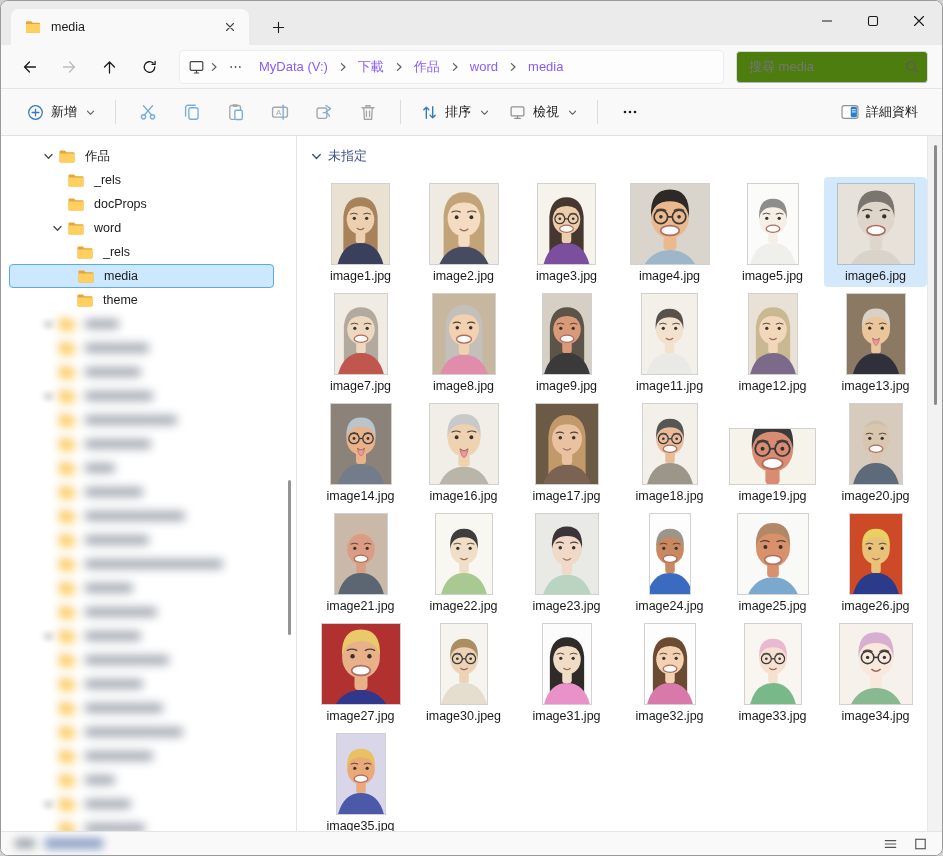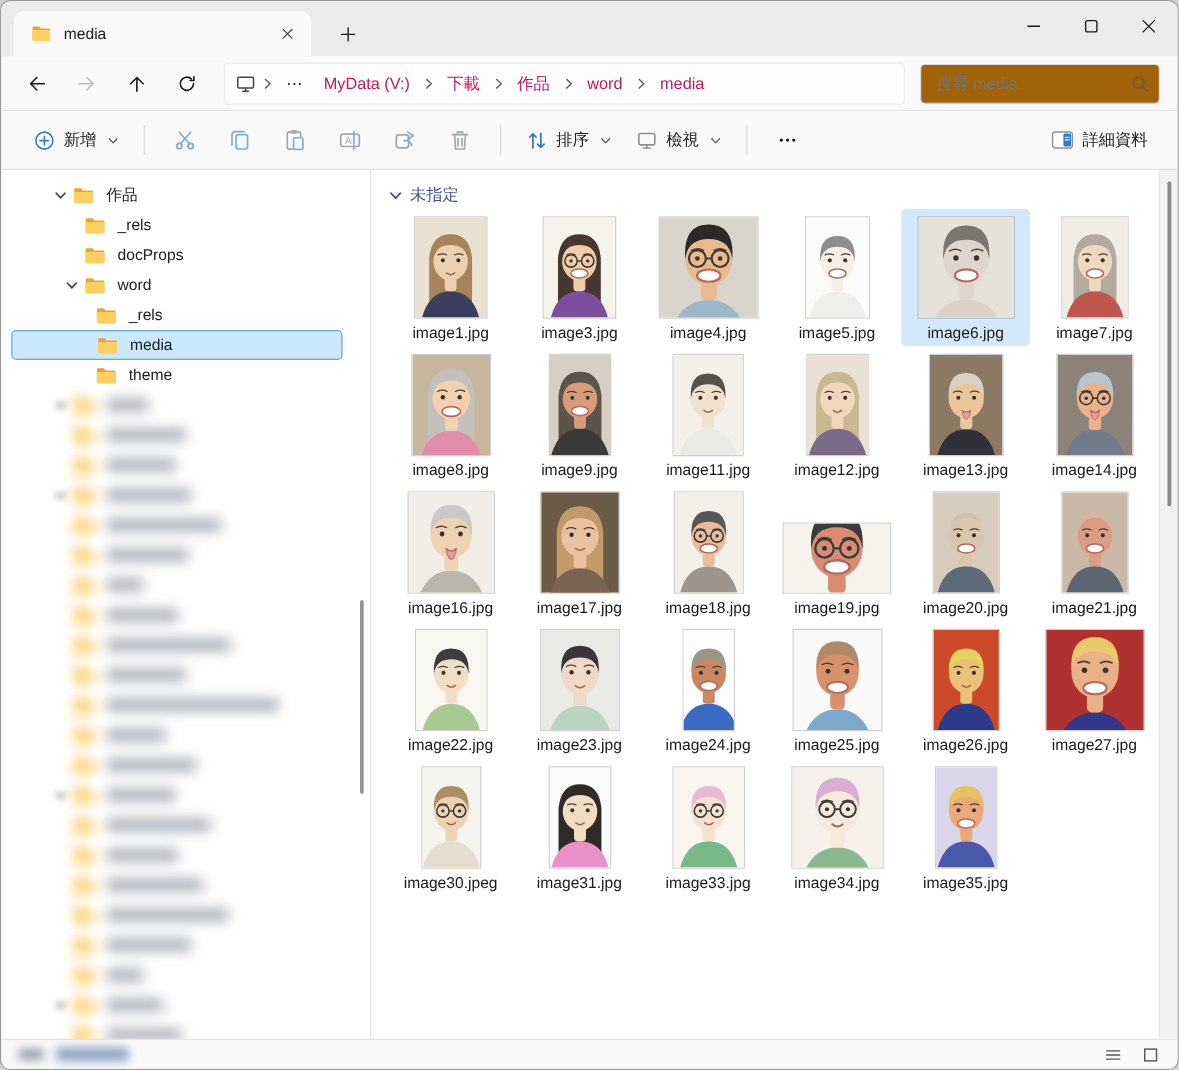--- a/index.html
+++ b/index.html
@@ -17,24 +17,24 @@
   .newtab{ width:34px; height:30px; margin:0 0 3px 12px; border-radius:4px; display:flex; align-items:center; justify-content:center;}
   .wincontrols{ position:absolute; top:0; right:0; height:40px; display:flex; }
   .wc-btn{ width:46px; height:40px; display:flex; align-items:center; justify-content:center; }
 
   
   .navbar{ height:44px; background:#f9f9f9; display:flex; align-items:center; padding:0 14px 0 10px;
     border-bottom:1px solid #e5e5e5; flex:0 0 auto;}
   .nav-btn{ width:36px; height:34px; display:flex; align-items:center; justify-content:center; border-radius:4px; margin-right:4px;}
   .breadcrumb{ flex:1; height:34px; background:#fdfdfd; border:1px solid #ececec; border-radius:4px;
     margin:0 12px 0 8px; display:flex; align-items:center; padding:0 6px; overflow:hidden;}
-  .crumb{ font-size:13px; color:#be185d; padding:4px 8px; border-radius:4px; white-space:nowrap;}
+  .crumb{ font-size:13px; color:#8b5cf6; padding:4px 8px; border-radius:4px; white-space:nowrap;}
   .crumb-sep{ display:flex; align-items:center; padding:0 2px;}
   .crumb-overflow{ font-size:13px; color:#1b1b1b; padding:4px 8px; letter-spacing:1px;}
-  .searchbox{ width:192px; height:32px; background:#a16207; border:1px solid #d9d9d9; border-bottom-color:#b5b5b5;
+  .searchbox{ width:192px; height:32px; background:#4d7c0f; border:1px solid #d9d9d9; border-bottom-color:#b5b5b5;
     border-radius:4px; display:flex; align-items:center; padding:0 8px 0 12px;}
   .searchbox input{ border:none; outline:none; flex:1; font-size:13px; color:#1b1b1b; background:transparent;
     font-family:"Liberation Sans",sans-serif; min-width:0;}
   .searchbox input::placeholder{ color:#767676; }
 
   
   .toolbar{ height:47px; background:#f9f9f9; display:flex; align-items:center; padding:0 14px 0 16px;
     border-bottom:1px solid #e1e1e1; flex:0 0 auto;}
   .tb-btn{ height:36px; display:flex; align-items:center; gap:7px; padding:0 10px; border-radius:4px; font-size:13px; color:#1b1b1b;}
   .tb-icon-btn{ width:44px; height:36px; display:flex; align-items:center; justify-content:center; border-radius:4px;}
@@ -47,21 +47,21 @@
   .sidebar{ width:296px; border-right:1px solid #e5e5e5; padding-top:8px; position:relative; overflow:hidden; flex:0 0 auto;}
   .trow{ height:24px; display:flex; align-items:center; margin:0 22px 0 8px; border-radius:4px; }
   .trow.selected{ background:#cce8ff; border:1px solid #61a8dc; }
   .chev-slot{ width:20px; display:flex; align-items:center; justify-content:center; flex:0 0 auto;}
   .t-label{ font-size:12.5px; color:#202020; margin-left:9px; white-space:nowrap;}
   .blurwrap{ filter:blur(5px); display:flex; align-items:center; }
   .blob{ height:10px; border-radius:3px; background:#a8adb5; margin-left:9px;}
   .side-scroll-thumb{ position:absolute; right:5px; top:344px; width:3px; height:155px; background:#949494; border-radius:2px;}
 
   .content{ flex:1; position:relative; overflow:hidden; padding-left:6px;}
-  .group-hdr{ display:flex; align-items:center; gap:6px; margin:11px 0 2px 8px; }
+  .group-hdr{ display:flex; align-items:center; gap:6px; margin:11px 0 12px 8px; }
   .group-hdr span{ font-size:13px; color:#42538b; }
   .grid{ display:grid; grid-template-columns:repeat(6,103px); grid-auto-rows:110px; margin-left:6px;}
   .tile{ display:flex; flex-direction:column; align-items:center; justify-content:flex-end; border-radius:4px; padding-bottom:4px;}
   .tile.selected{ background:#d3e9fb; }
   .thumb-box{ height:82px; display:flex; align-items:flex-end; justify-content:center;}
   .thumb{ box-shadow:0 0 0 1px rgba(0,0,0,0.18); background:#fff; display:block;}
   .fname{ font-size:12.5px; color:#191919; margin-top:5px; line-height:14px; white-space:nowrap;}
   .vscroll{ position:absolute; top:0; right:0; bottom:0; width:15px; background:#f2f2f2; border-left:1px solid #e8e8e8;}
   .vscroll-thumb{ position:absolute; top:9px; left:6px; width:3px; height:260px; background:#8a8a8a; border-radius:2px;}
 
@@ -611,20 +611,37 @@
                 <path d="M19.5 31.5q3.5-2 7.2 0M33.3 31.5q3.5-2 7.2 0" stroke="#4a4038" stroke-width="1" fill="none" stroke-linecap="round"></path>
                 <circle cx="23.5" cy="36" r="1.7" fill="#38322e"></circle>
                 <circle cx="36.5" cy="36" r="1.7" fill="#38322e"></circle>
                 <path d="M26.5 46.5Q30 49.5 33.5 46.5" stroke="#9c6a58" stroke-width="1.2" fill="none" stroke-linecap="round"></path>
               </svg>
             </div>
             <div class="fname">image1.jpg</div>
           </div>
           <div class="tile">
             <div class="thumb-box">
+              <svg class="thumb" width="68" height="80" viewBox="0 0 60 84" preserveAspectRatio="xMidYMid slice">
+                <rect width="60" height="84" fill="#f0ebe2"></rect>
+                <path d="M12 80L12 34Q14 14 30 14Q46 14 48 34L48 80Z" fill="#c2a478"></path>
+                <path d="M6 84Q12 62 30 62Q48 62 54 84Z" fill="#474b60"></path>
+                <rect x="25" y="50" width="10" height="12" rx="3" fill="#f4dcc2"></rect>
+                <ellipse cx="30" cy="37" rx="14.5" ry="16" fill="#f4dcc2"></ellipse>
+                <path d="M15.5 34Q15 16 30 16Q45 16 44.5 34Q42 23 30 23Q18 23 15.5 34Z" fill="#c2a478"></path>
+                <path d="M19.5 31.5q3.5-2 7.2 0M33.3 31.5q3.5-2 7.2 0" stroke="#4a4038" stroke-width="1" fill="none" stroke-linecap="round"></path>
+                <circle cx="23.5" cy="36" r="1.7" fill="#38322e"></circle>
+                <circle cx="36.5" cy="36" r="1.7" fill="#38322e"></circle>
+                <path d="M26.5 46.5Q30 49.5 33.5 46.5" stroke="#9c6a58" stroke-width="1.2" fill="none" stroke-linecap="round"></path>
+              </svg>
+            </div>
+            <div class="fname">image2.jpg</div>
+          </div>
+          <div class="tile">
+            <div class="thumb-box">
               <svg class="thumb" width="57" height="80" viewBox="0 0 60 84" preserveAspectRatio="xMidYMid slice">
                 <rect width="60" height="84" fill="#f6f3ec"></rect>
                 <path d="M12 80L12 34Q14 14 30 14Q46 14 48 34L48 80Z" fill="#463830"></path>
                 <path d="M6 84Q12 62 30 62Q48 62 54 84Z" fill="#7b4f9e"></path>
                 <rect x="25" y="50" width="10" height="12" rx="3" fill="#eeceaa"></rect>
                 <ellipse cx="30" cy="37" rx="14.5" ry="16" fill="#eeceaa"></ellipse>
                 <path d="M15.5 34Q15 16 30 16Q45 16 44.5 34Q42 23 30 23Q18 23 15.5 34Z" fill="#463830"></path>
                 <path d="M19.5 31.5q3.5-2 7.2 0M33.3 31.5q3.5-2 7.2 0" stroke="#4a4038" stroke-width="1" fill="none" stroke-linecap="round"></path>
                 <g fill="none" stroke="#3a3a3a" stroke-width="1.3">
                   <circle cx="23" cy="36.5" r="5.2"></circle>
@@ -1048,20 +1065,37 @@
                 <rect x="25" y="50" width="10" height="12" rx="3" fill="#f1ddc5"></rect>
                 <ellipse cx="30" cy="37" rx="14.5" ry="16" fill="#f1ddc5"></ellipse>
                 <path d="M15.5 34Q15 16 30 16Q45 16 44.5 34Q42 23 30 23Q18 23 15.5 34Z" fill="#2f2b29"></path>
                 <path d="M19.5 31.5q3.5-2 7.2 0M33.3 31.5q3.5-2 7.2 0" stroke="#4a4038" stroke-width="1" fill="none" stroke-linecap="round"></path>
                 <circle cx="23.5" cy="36" r="1.7" fill="#38322e"></circle>
                 <circle cx="36.5" cy="36" r="1.7" fill="#38322e"></circle>
                 <path d="M26.5 46.5Q30 49.5 33.5 46.5" stroke="#9c6a58" stroke-width="1.2" fill="none" stroke-linecap="round"></path>
               </svg>
             </div>
             <div class="fname">image31.jpg</div>
+          </div>
+          <div class="tile">
+            <div class="thumb-box">
+              <svg class="thumb" width="50" height="80" viewBox="0 0 60 84" preserveAspectRatio="xMidYMid slice">
+                <rect width="60" height="84" fill="#fdfdfd"></rect>
+                <path d="M12 80L12 34Q14 14 30 14Q46 14 48 34L48 80Z" fill="#6b4b31"></path>
+                <path d="M6 84Q12 62 30 62Q48 62 54 84Z" fill="#d979a9"></path>
+                <rect x="25" y="50" width="10" height="12" rx="3" fill="#f3d1b1"></rect>
+                <ellipse cx="30" cy="37" rx="14.5" ry="16" fill="#f3d1b1"></ellipse>
+                <path d="M15.5 34Q15 16 30 16Q45 16 44.5 34Q42 23 30 23Q18 23 15.5 34Z" fill="#6b4b31"></path>
+                <path d="M19.5 31.5q3.5-2 7.2 0M33.3 31.5q3.5-2 7.2 0" stroke="#4a4038" stroke-width="1" fill="none" stroke-linecap="round"></path>
+                <circle cx="23.5" cy="36" r="1.7" fill="#38322e"></circle>
+                <circle cx="36.5" cy="36" r="1.7" fill="#38322e"></circle>
+                <ellipse cx="30" cy="47" rx="7.2" ry="3.8" fill="#fffdfb" stroke="#b06a5e" stroke-width="1.3"></ellipse>
+              </svg>
+            </div>
+            <div class="fname">image32.jpg</div>
           </div>
           <div class="tile">
             <div class="thumb-box">
               <svg class="thumb" width="56" height="80" viewBox="0 0 60 84" preserveAspectRatio="xMidYMid slice">
                 <rect width="60" height="84" fill="#f9f6f1"></rect>
                 <path d="M6 84Q12 62 30 62Q48 62 54 84Z" fill="#79b989"></path>
                 <rect x="25" y="50" width="10" height="12" rx="3" fill="#f6e1d1"></rect>
                 <ellipse cx="30" cy="37" rx="14.5" ry="16" fill="#f6e1d1"></ellipse>
                 <path d="M15.5 37Q14 15.5 30 15.5Q46 15.5 44.5 37Q43 24.5 30 24.5Q17 24.5 15.5 37Z" fill="#e9b9d1"></path>
                 <path d="M19.5 31.5q3.5-2 7.2 0M33.3 31.5q3.5-2 7.2 0" stroke="#4a4038" stroke-width="1" fill="none" stroke-linecap="round"></path>

